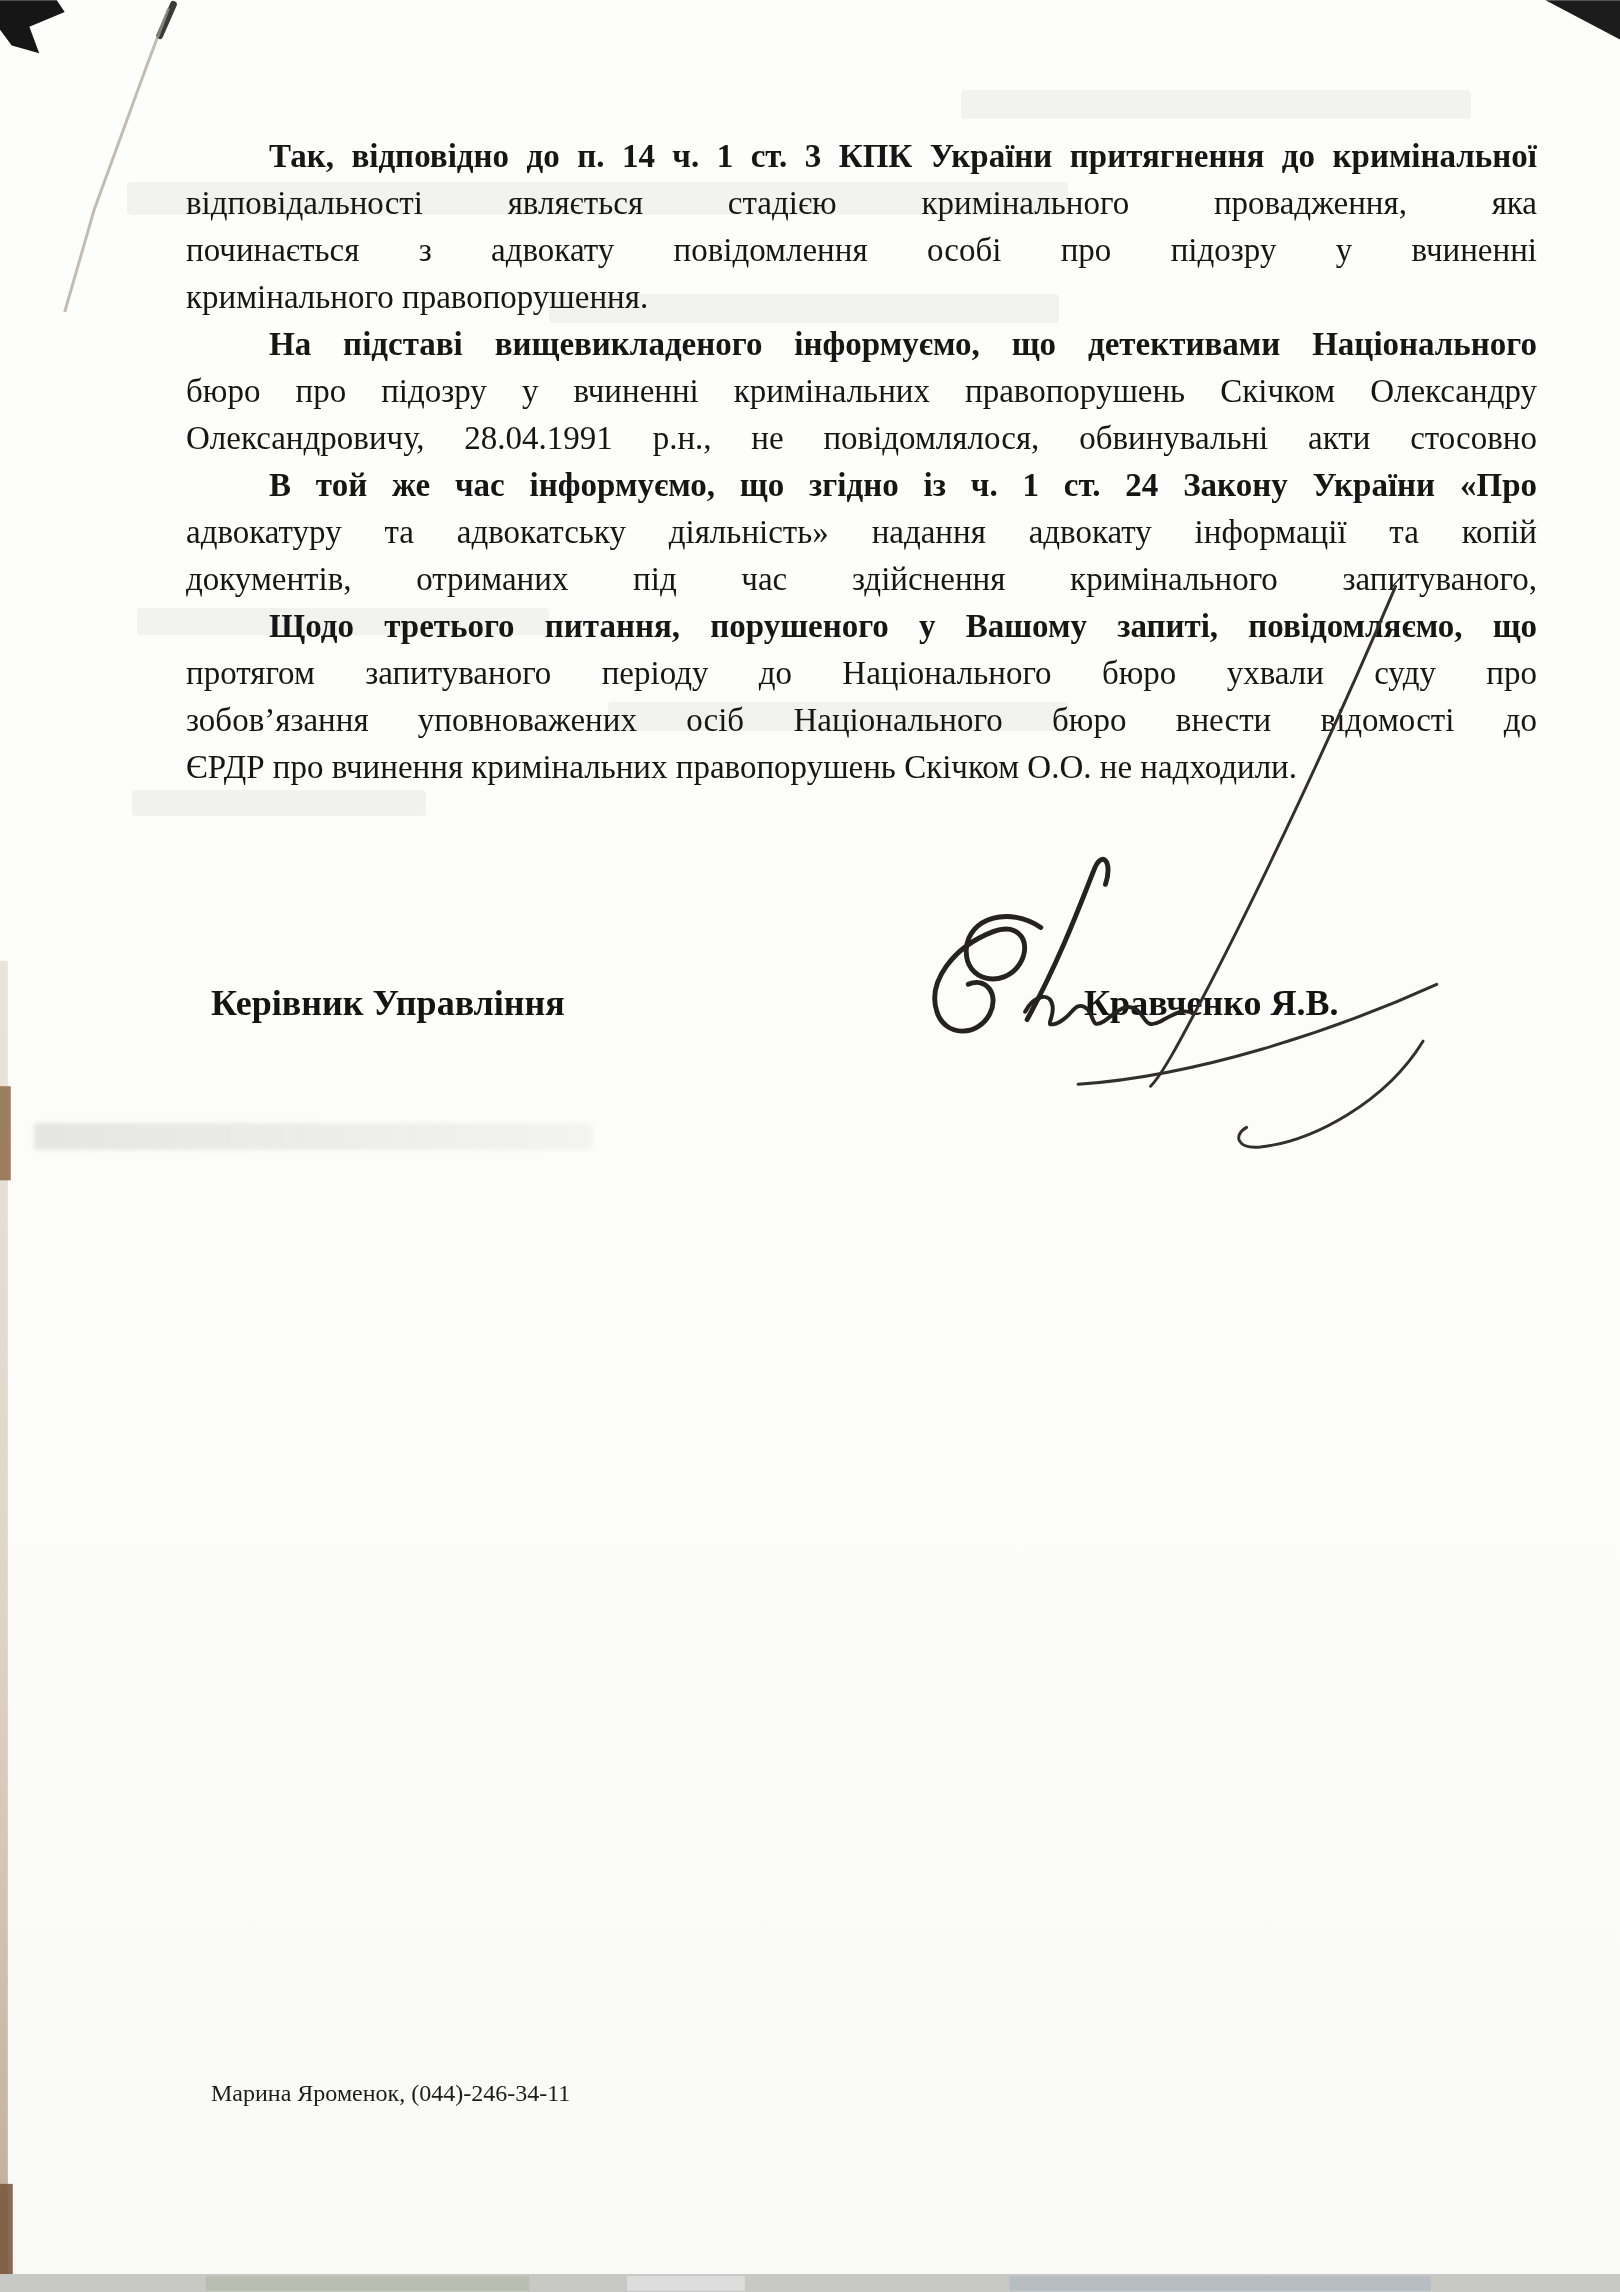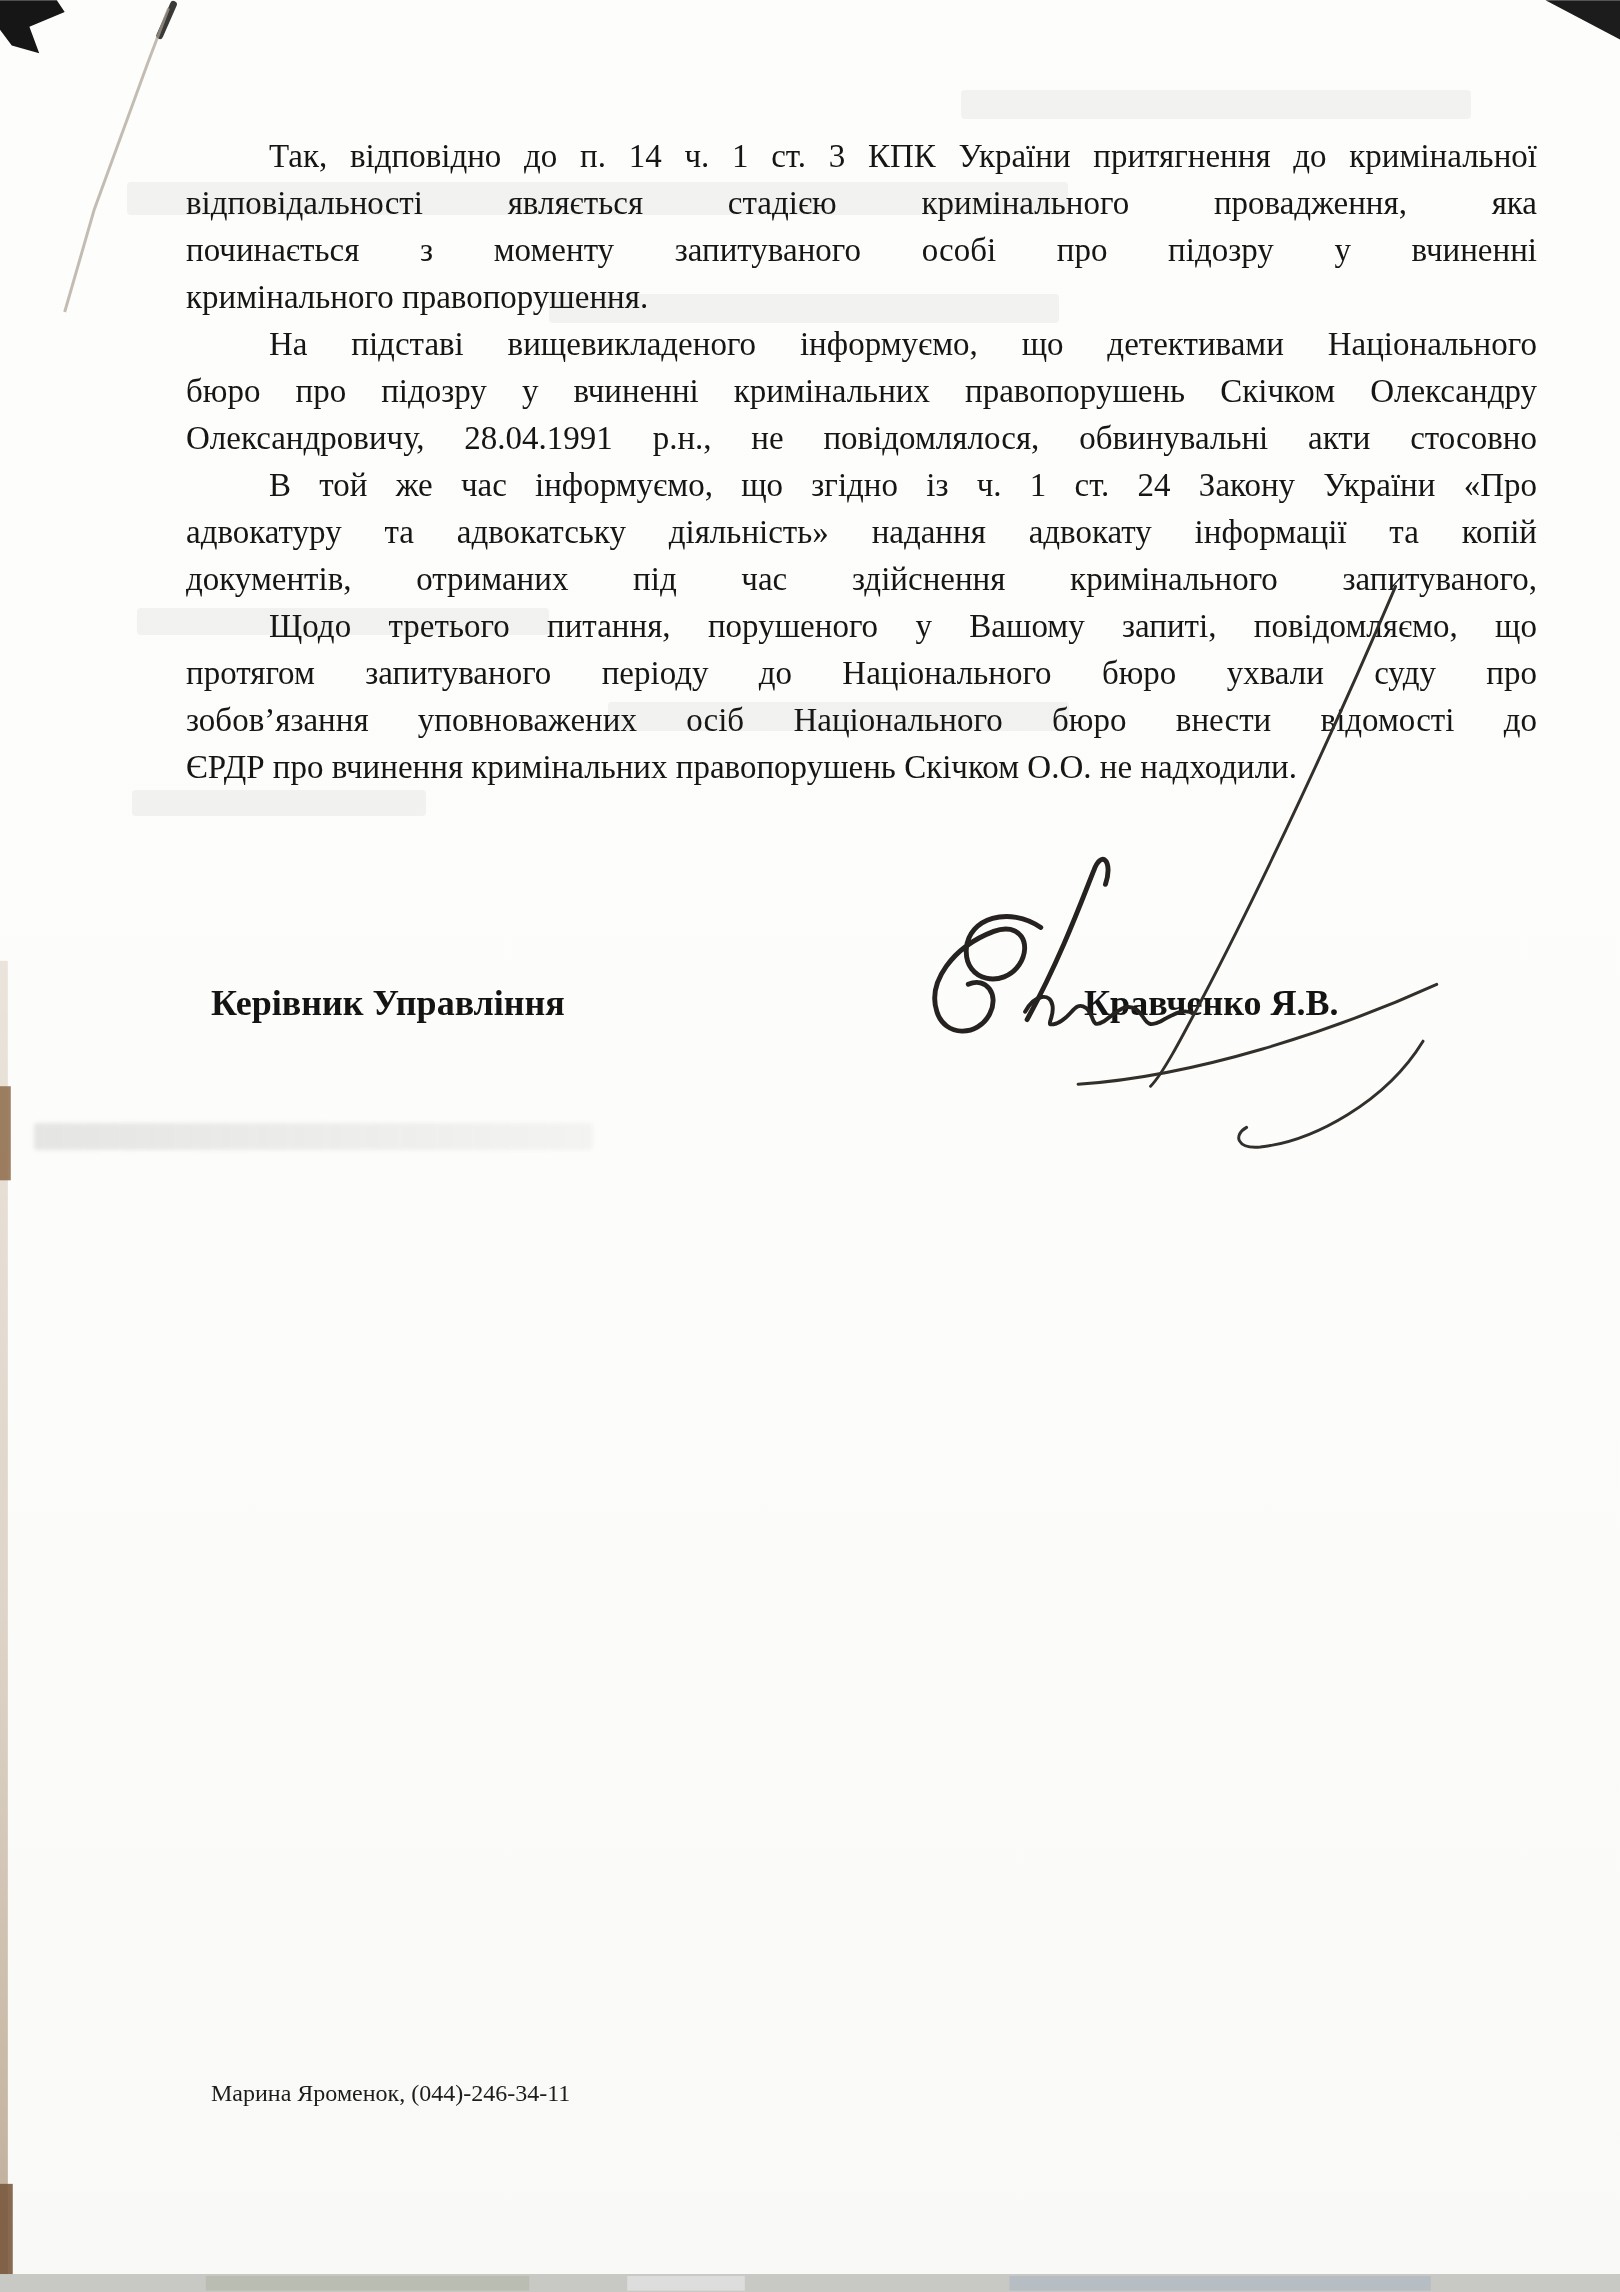--- a/index.html
+++ b/index.html
@@ -19,21 +19,21 @@
     width: 1351px;
     font-size: 33px;
     line-height: 47px;
     color: #161616;
   }
   .line {
     text-align: justify;
     text-align-last: justify;
     white-space: normal;
   }
-  .line.para-first { text-indent: 83px; }
+  .line.para-first { text-indent: 83px; font-weight: bold; }
   .line.para-last  { text-align-last: left; }
   .sig-title {
     position: absolute;
     left: 211px;
     top: 982px;
     font-size: 36px;
     font-weight: bold;
     color: #141414;
   }
   .sig-name {
@@ -79,21 +79,21 @@
   <div class="smudge" style="left:961px; top:90px; width:510px; height:29px;"></div>
   <div class="smudge" style="left:549px; top:294px; width:510px; height:29px;"></div>
   <div class="smudge" style="left:137px; top:608px; width:412px; height:27.4px;"></div>
   <div class="smudge" style="left:608px; top:702px; width:461px; height:29px;"></div>
   <div class="smudge" style="left:132px; top:790px; width:294px; height:25.5px;"></div>
   <div class="bleed-band"></div>
 
   <div class="doc-body">
       <div class="line para-first">Так, відповідно до п. 14 ч. 1 ст. 3 КПК України притягнення до кримінальної</div>
       <div class="line">відповідальності являється стадією кримінального провадження, яка</div>
-      <div class="line">починається з моменту запитуваного особі про підозру у вчиненні</div>
+      <div class="line">починається з адвокату повідомлення особі про підозру у вчиненні</div>
       <div class="line para-last">кримінального правопорушення.</div>
       <div class="line para-first">На підставі вищевикладеного  інформуємо, що детективами Національного</div>
       <div class="line">бюро про підозру у вчиненні кримінальних правопорушень Скічком Олександру</div>
       <div class="line">Олександровичу, 28.04.1991 р.н., не повідомлялося, обвинувальні акти стосовно</div>
       <div class="line para-first">В той же час інформуємо, що згідно із ч. 1 ст. 24 Закону України «Про</div>
       <div class="line">адвокатуру та адвокатську діяльність» надання адвокату інформації та копій</div>
       <div class="line">документів, отриманих під час здійснення кримінального запитуваного,</div>
       <div class="line para-first">Щодо третього питання, порушеного у Вашому запиті, повідомляємо, що</div>
       <div class="line">протягом запитуваного періоду до Національного бюро ухвали суду про</div>
       <div class="line">зобов’язання уповноважених осіб Національного бюро внести відомості до</div>

